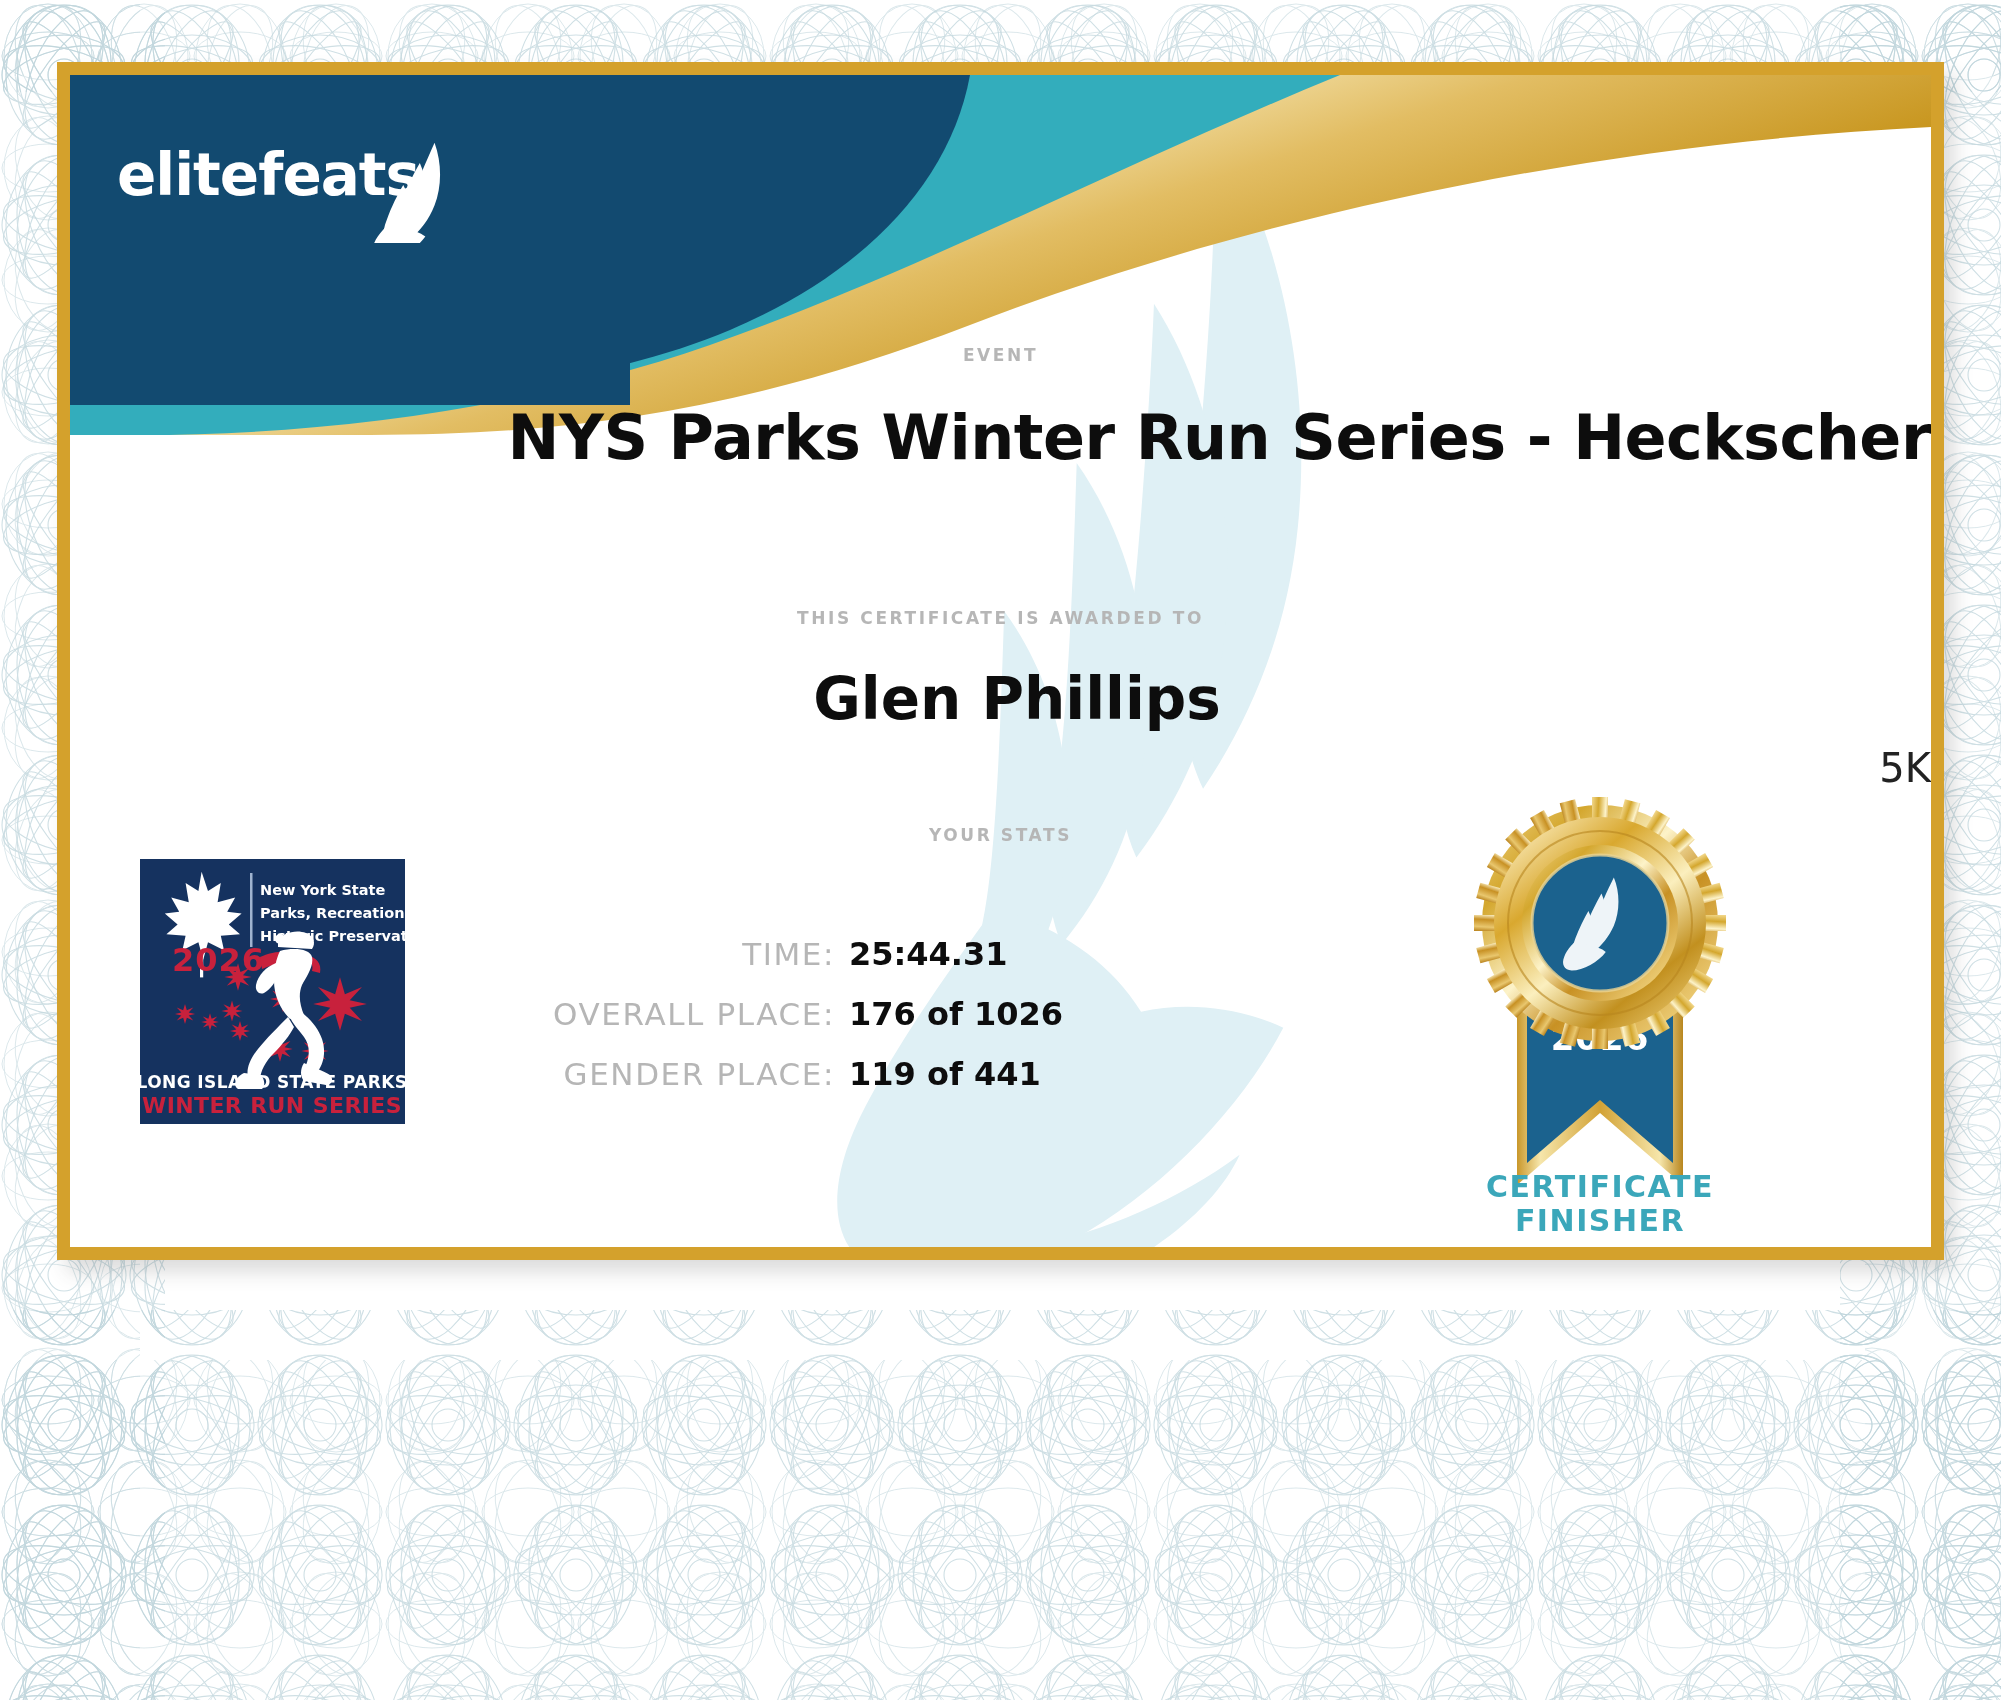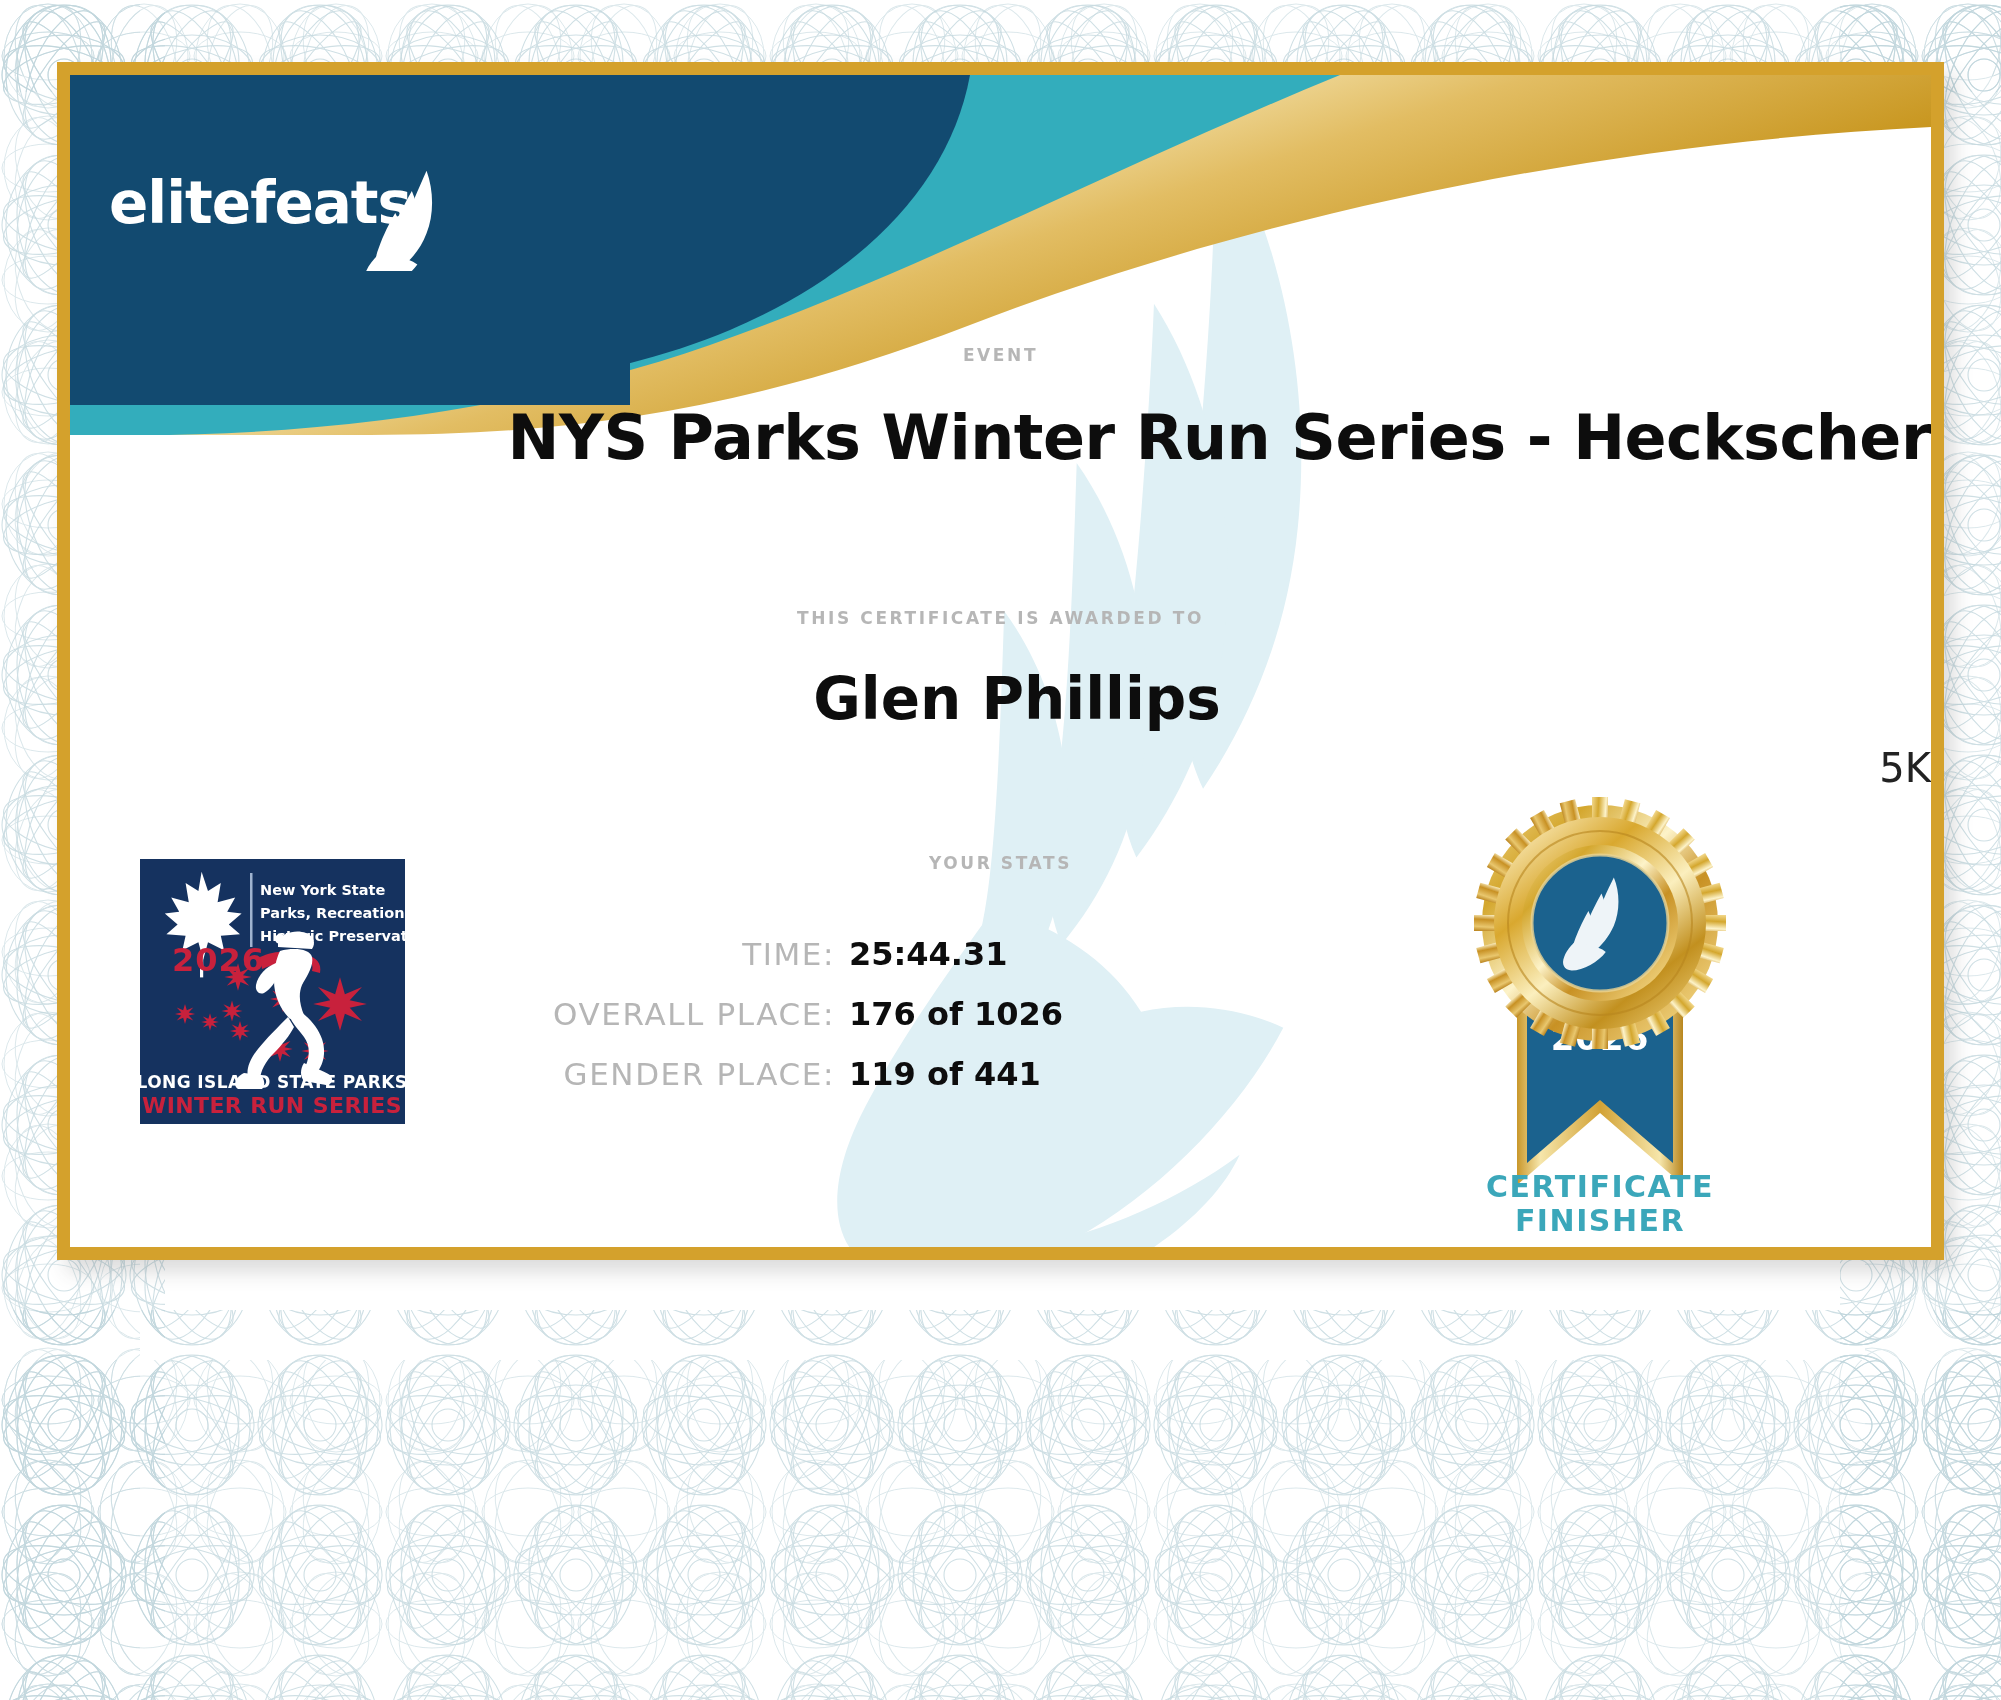--- a/index.html
+++ b/index.html
@@ -28,21 +28,21 @@
   
   .watermark{
     position:absolute;left:540px;top:30px;width:900px;height:1160px;
     opacity:1;pointer-events:none;z-index:1;
   }
 
   
   .header-art{position:absolute;left:0;top:0;width:1861px;height:360px;z-index:3;}
 
   
-  .ef-logo{position:absolute;left:39px;top:58px;width:360px;height:110px;z-index:4;margin-top:28px;}
+  .ef-logo{position:absolute;left:47px;top:58px;width:360px;height:110px;z-index:4;}
 
   
   .body-wrap{position:absolute;left:0;top:0;width:1861px;height:1172px;z-index:5;}
 
   .eyebrow{
     text-align:center;color:#b6b6b6;
     font-size:17px;letter-spacing:2.6px;font-weight:600;
     font-family:"DejaVu Sans", sans-serif;
   }
   .label-event{position:absolute;left:0;right:0;top:270px;}
@@ -61,21 +61,21 @@
     font-family:"DejaVu Sans", sans-serif;
     padding-left:33px;
   }
   .distance{
     position:absolute;left:0;right:0;top:670px;
     text-align:right;color:#222;
     font-size:40px;
     font-family:"DejaVu Sans", sans-serif;
   }
 
-  .label-stats{position:absolute;left:0;right:0;top:778px;}
+  .label-stats{position:absolute;left:0;right:0;top:750px;}
 
   
   .stats{position:absolute;left:0;right:0;top:860px;}
   .stat-row{display:flex;align-items:baseline;justify-content:flex-start;margin-bottom:22px;}
   .stat-label{
     width:765px;text-align:right;color:#b6b6b6;
     font-size:31px;letter-spacing:1.6px;font-weight:500;
     font-family:"DejaVu Sans", sans-serif;
   }
   .stat-value{

